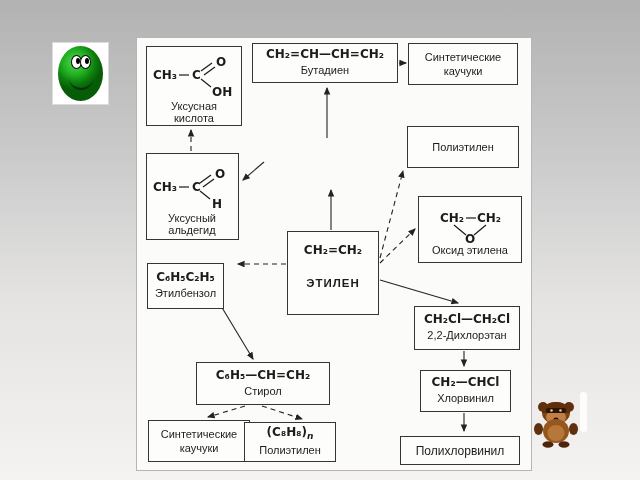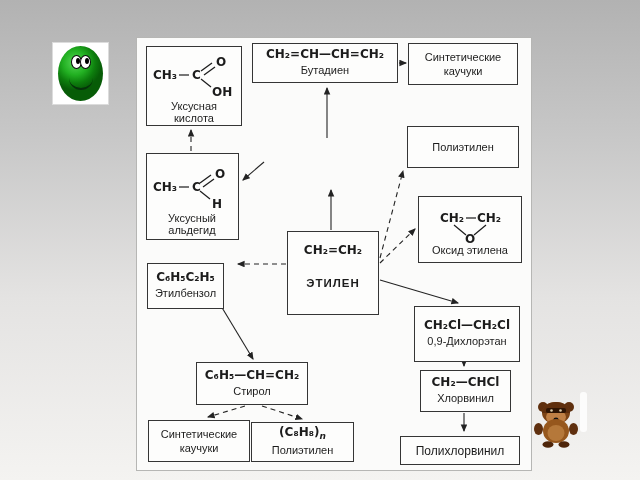--- a/index.html
+++ b/index.html
@@ -140,41 +140,41 @@
   <div class="node node-ethylene" style="left:287px;top:231px;width:92px;height:84px">
     <div class="formula">CH₂=CH₂</div>
     <div class="nlabel">ЭТИЛЕН</div>
   </div>
 
   <div class="node" style="left:147px;top:263px;width:77px;height:46px">
     <div class="formula">C₆H₅C₂H₅</div>
     <div class="nlabel">Этилбензол</div>
   </div>
 
-  <div class="node" style="left:414px;top:306px;width:106px;height:56px">
+  <div class="node" style="left:414px;top:306px;width:106px;height:44px">
     <div class="formula">CH₂Cl—CH₂Cl</div>
-    <div class="nlabel">0,9-Дихлорэтан</div>
-  </div>
-
-  <div class="node" style="left:196px;top:362px;width:112px;height:43px">
+    <div class="nlabel">2,2-Дихлорэтан</div>
+  </div>
+
+  <div class="node" style="left:196px;top:362px;width:134px;height:43px">
     <div class="formula">C₆H₅—CH=CH₂</div>
     <div class="nlabel">Стирол</div>
   </div>
 
   <div class="node" style="left:420px;top:370px;width:91px;height:42px">
     <div class="formula">CH₂—CHCl</div>
     <div class="nlabel">Хлорвинил</div>
   </div>
 
   <div class="node" style="left:148px;top:420px;width:102px;height:42px">
     <div class="nlabel">Синтетические</div>
     <div class="nlabel" style="margin-top:0">каучуки</div>
   </div>
 
-  <div class="node" style="left:251px;top:422px;width:103px;height:40px">
+  <div class="node" style="left:244px;top:422px;width:92px;height:40px">
     <div class="formula"><span>(C₈H₈)</span><span class="subn">n</span></div>
     <div class="nlabel">Полиэтилен</div>
   </div>
 
   <div class="node" style="left:400px;top:436px;width:120px;height:29px">
     <div class="nlabel" style="font-size:12px">Полихлорвинил</div>
   </div>
 
   <div class="whitebar"></div>
 

